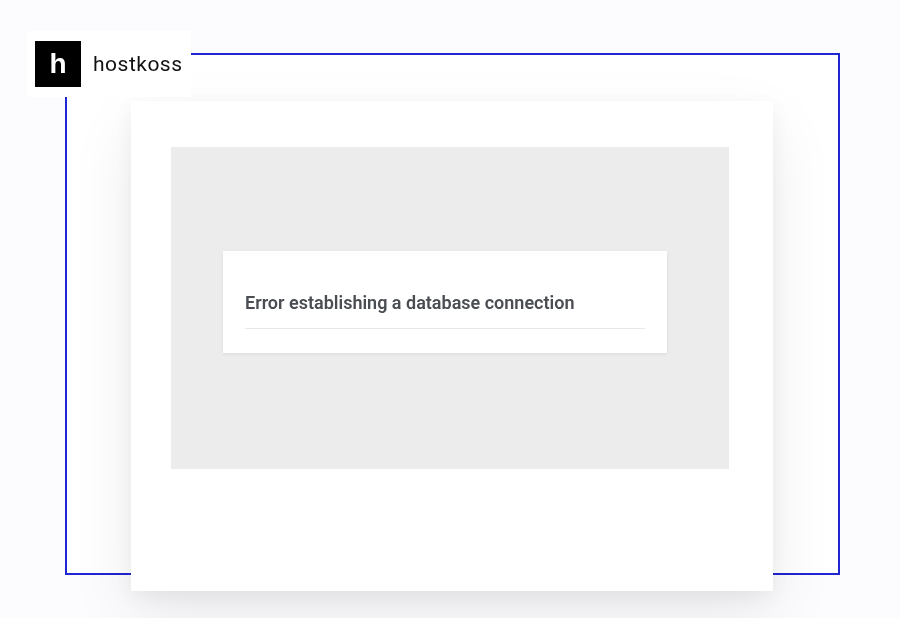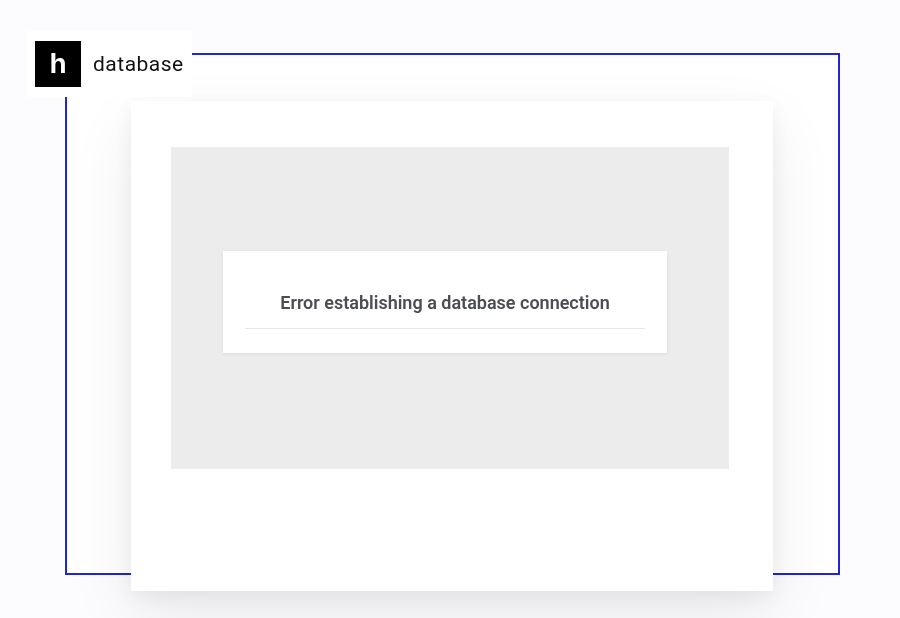--- a/index.html
+++ b/index.html
@@ -66,21 +66,20 @@
       box-shadow: 0 25px 60px rgba(0,0,0,0.08), 0 6px 18px rgba(0,0,0,0.05);
       z-index: 5;
     }
     .inner-gray {
       position: absolute;
       left: 40px;
       top: 46px;
       width: 558px;
       height: 322px;
       background: #ececed;
-      text-align: center;
     }
     .error-box {
       position: absolute;
       left: 52px;
       top: 104px;
       width: 444px;
       height: 102px;
       background: #fff;
       box-shadow: 0 1px 3px rgba(0,0,0,0.08);
       padding: 40px 22px 16px 22px;
@@ -100,21 +99,21 @@
   </style>
 </head>
 <body>
 
 <div class="outer-frame"></div>
 
 <div class="brand-block">
   <div class="brand-logo">
     <span>h</span>
   </div>
-  <div class="brand-name">database</div>
+  <div class="brand-name">hostkoss</div>
 </div>
 
 <div class="card">
   <div class="inner-gray">
     <div class="error-box">
       <div class="error-text">Error establishing a database connection</div>
       <div class="error-underline"></div>
     </div>
   </div>
 </div>

